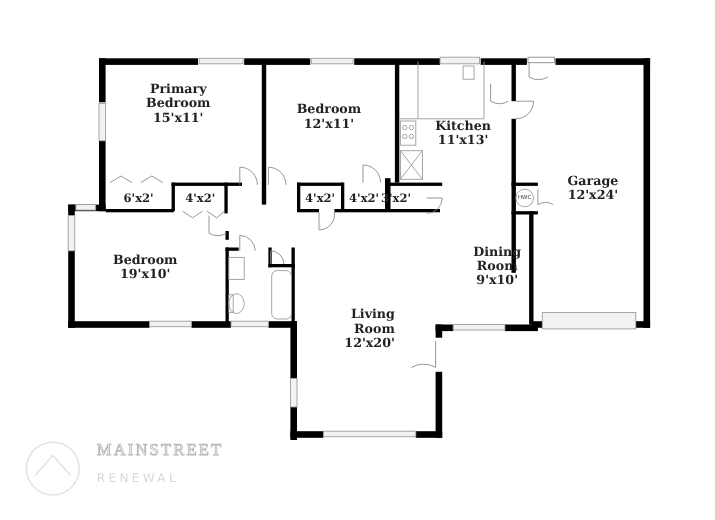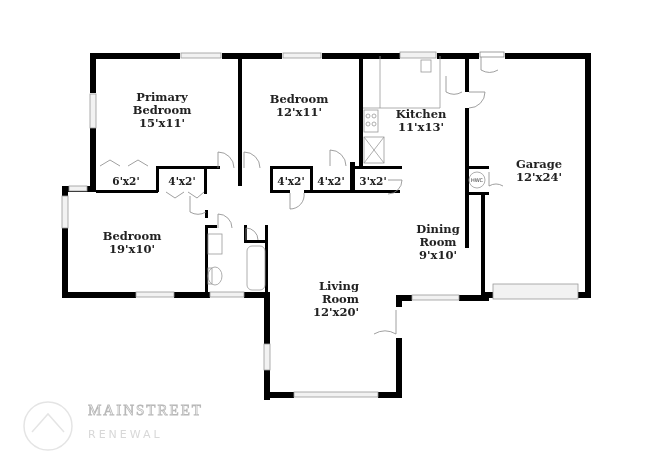--- a/index.html
+++ b/index.html
@@ -157,21 +157,21 @@
 
     <ellipse cx="215" cy="276" rx="7" ry="9"></ellipse>
     <rect x="208" y="268" width="4" height="16"></rect>
 
     <rect x="247" y="246" width="18" height="44" rx="5"></rect>
 
     <circle cx="477" cy="180" r="8"></circle>
   </g>
 </svg>
 
-<div class="room-label" style="left:162px; top:110px;text-align:center;">
+<div class="room-label" style="left:162px; top:94px;text-align:center;">
   <div>Primary</div>
   <div>Bedroom</div>
   <div class="dim">15'x11'</div>
 </div>
 
 <div class="room-label" style="left:299px; top:106px;">
   <div>Bedroom</div>
   <div class="dim">12'x11'</div>
 </div>
 
@@ -183,37 +183,37 @@
 <div class="room-label" style="left:539px; top:171px;">
   <div>Garage</div>
   <div class="dim">12'x24'</div>
 </div>
 
 <div class="room-label" style="left:132px; top:243px;">
   <div>Bedroom</div>
   <div class="dim">19'x10'</div>
 </div>
 
-<div class="room-label" style="left:438px; top:242px;">
+<div class="room-label" style="left:452px; top:242px;">
   <div>Dining</div>
   <div>Room</div>
   <div class="dim">9'x10'</div>
 </div>
 
 <div class="room-label" style="left:336px; top:299px;text-align:right;">
   <div>Living</div>
   <div>Room</div>
   <div class="dim">12'x20'</div>
 </div>
 
 <div class="closet-label" style="left:126px; top:181px;text-align:right;">6'x2'</div>
 <div class="closet-label" style="left:182px; top:181px;">4'x2'</div>
 <div class="closet-label" style="left:291px; top:181px;">4'x2'</div>
 <div class="closet-label" style="left:331px; top:181px;">4'x2'</div>
-<div class="closet-label" style="left:373px; top:181px;">3'x2'</div>
+<div class="closet-label" style="left:360px; top:181px;">3'x2'</div>
 
 <div class="hwc" style="left:477px; top:180px;">HWC</div>
 
 <svg class="watermark" viewBox="0 0 260 58" xmlns="http://www.w3.org/2000/svg">
   <circle cx="28" cy="28" r="24" fill="none" stroke="#888" stroke-width="1.5"></circle>
   <path d="M12 34 L28 16 L44 34" fill="none" stroke="#888" stroke-width="1.5"></path>
 </svg>
 <div class="wm-text">MAINSTREET</div>
 <div class="wm-sub">RENEWAL</div>
 

